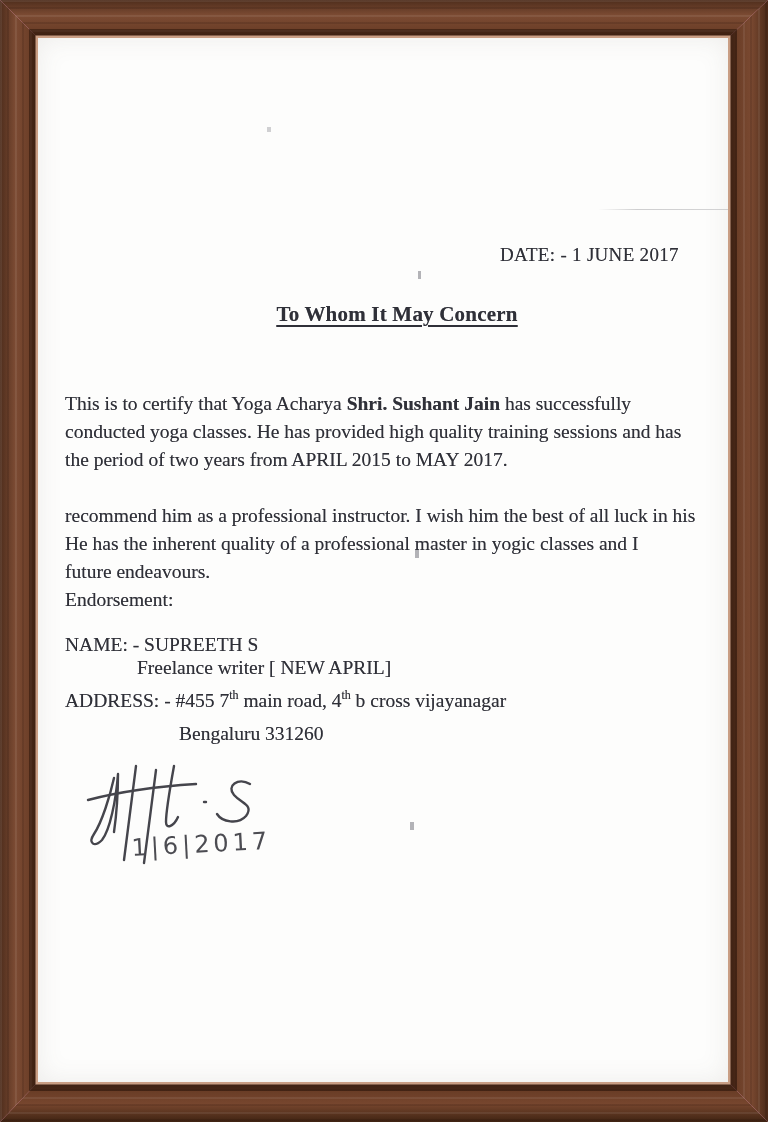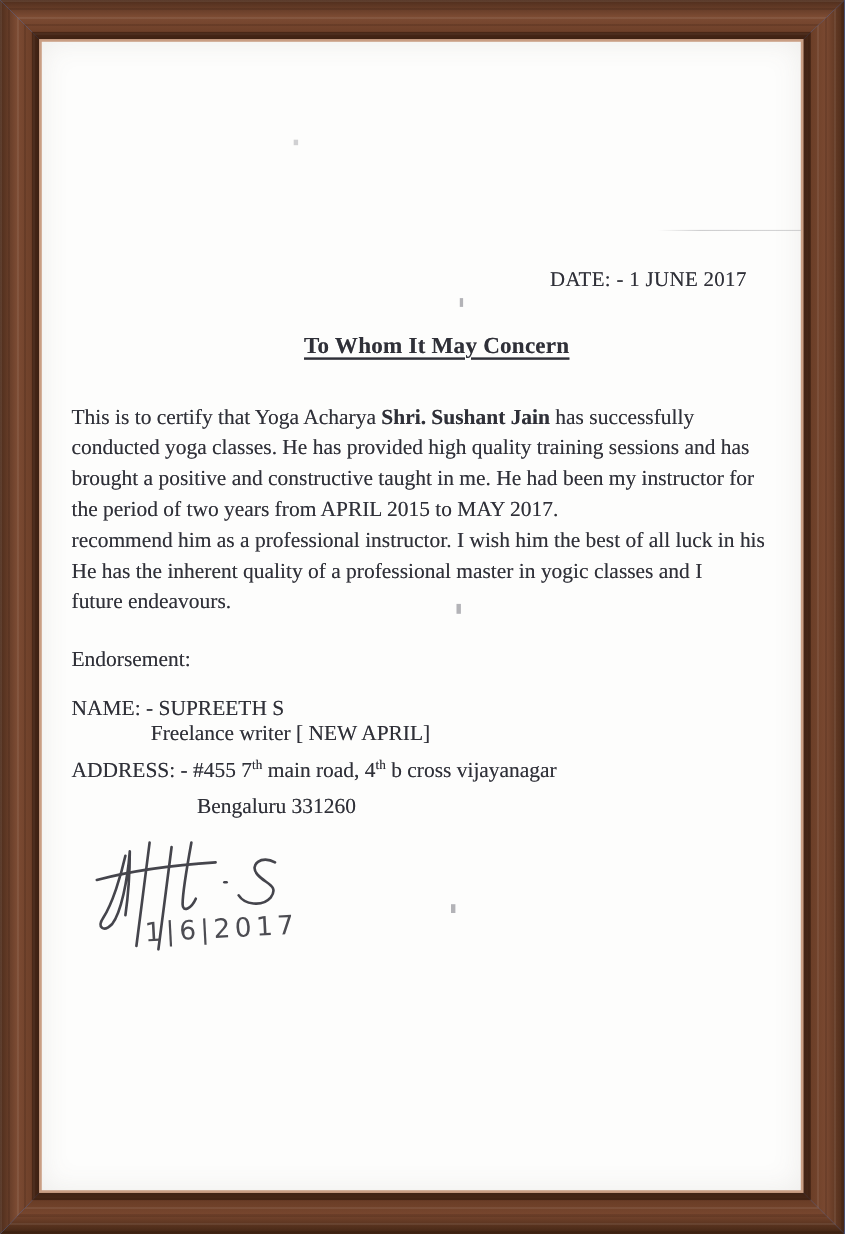--- a/index.html
+++ b/index.html
@@ -2,21 +2,21 @@
 <html><head>
 <meta charset="utf-8">
 <style>
   html,body { margin:0; padding:0; }
   body {
     width:768px; height:1122px; position:relative; overflow:hidden;
     background:#3a2114;
     font-family:"Liberation Serif", serif;
   }
   
-  .frame { position:absolute; inset:0; background:#3b82f6; }
+  .frame { position:absolute; inset:0; background:#f9a8d4; }
   .fp { position:absolute; }
   .fp-top, .fp-bottom {
     left:0; right:0;
     background:
       repeating-linear-gradient(to bottom,
         rgba(255,255,255,0.07) 0 2px, rgba(255,255,255,0) 2px 7px,
         rgba(20,5,0,0.13) 7px 9px, rgba(20,5,0,0) 9px 15px),
       linear-gradient(to bottom, #4e2d1c, #7c4b33 40%, #6e4029 75%, #4a2917);
   }
   .fp-top { top:0; height:38px; clip-path:polygon(0 0, 100% 0, calc(100% - 40px) 100%, 38px 100%); }
@@ -50,21 +50,21 @@
       0 0 0 9px rgba(40,18,8,0.50),
       inset 0 0 26px rgba(95,85,75,0.10);
   }
   .tb { position:absolute; color:#2f3038; text-shadow:0 0 0.5px rgba(47,48,56,0.55); }
   .date-line { top:206px; left:462px; font-size:19px; letter-spacing:0.3px; }
   .title {
     top:264px; left:0; right:0; text-align:center; padding-left:28px;
     font-size:21px; font-weight:bold; letter-spacing:0.2px;
     text-decoration:underline; text-underline-offset:4px; text-decoration-thickness:2px;
   }
-  .para { left:27px; width:652px; font-size:19.5px; line-height:28px; }
+  .para { left:27px; width:652px; font-size:19.5px; line-height:28px;margin-top:24px; }
   .para-1 { top:328px; }
   .para-2 { top:440px; }
   .single { left:27px; font-size:19.5px; }
   .endorsement { top:551px; }
   .name-line { top:596px; }
   .occupation-line { top:619px; left:99px; }
   .address-line { top:650px;text-align:right; }
   .address-line sup { font-size:12px; }
   .city-line { top:685px; left:141px; }
   .signature-label { top:711px; }
@@ -96,21 +96,20 @@
     <div class="speck speck-3"></div>
     <div class="speck speck-4"></div>
 
     <div class="tb date-line">DATE: - 1 JUNE 2017</div>
 
     <div class="tb title">To Whom It May Concern</div>
 
     <div class="tb para para-1">
       <div><span>This is to certify that Yoga Acharya </span><b>Shri. Sushant Jain</b><span> has successfully</span></div>
       <div>conducted yoga classes. He has provided high quality training sessions and has</div>
-      <div>brought a positive and constructive taught in me. He had been my instructor for</div>
       <div>the period of two years from APRIL 2015 to MAY 2017.</div>
     </div>
 
     <div class="tb para para-2">
       <div>recommend him as a professional instructor. I wish him the best of all luck in his</div>
       <div>He has the inherent quality of a professional master in yogic classes and I</div>
       <div>future endeavours.</div>
     </div>
 
     <div class="tb single endorsement">Endorsement:</div>

